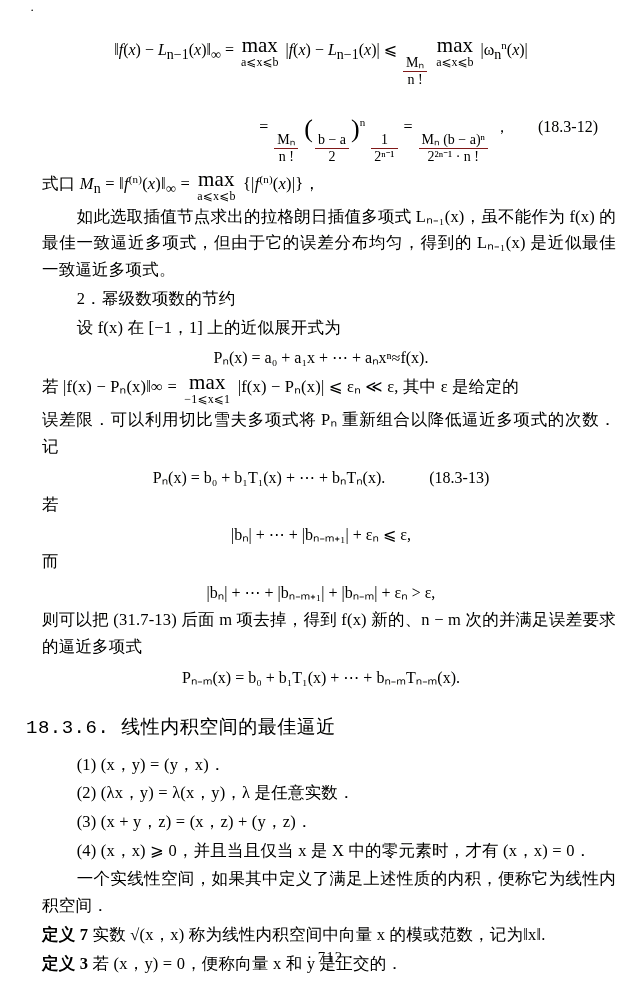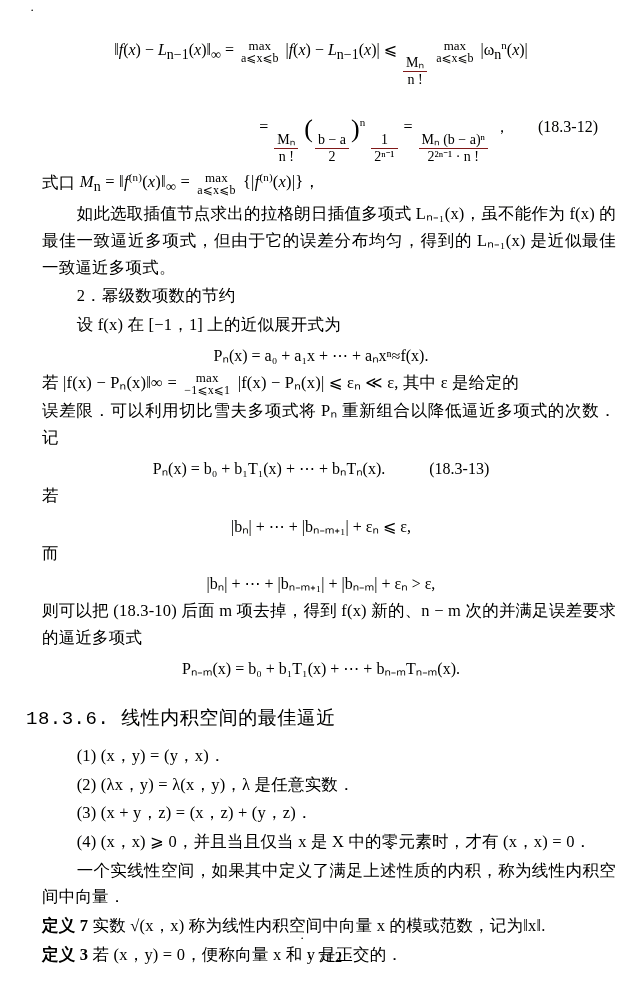--- a/index.html
+++ b/index.html
@@ -83,21 +83,21 @@
     display: block;
     padding: 0 3px;
   }
   .under {
     display: inline-block;
     vertical-align: middle;
     text-align: center;
     line-height: 1.0;
     margin: 0 3px;
   }
-  .under .top { display: block; font-size: 13px; }
+  .under .top { display: block; font-size: 21px; }
   .under .bot { display: block; font-size: 12px; }
   h2.section {
     font-size: 19px;
     font-weight: normal;
     margin: 26px 0 12px 0;
     letter-spacing: 0.5px;
     font-family: Liberation Mono, monospace;
   }
   .defn {
     font-weight: bold;
@@ -194,34 +194,34 @@
     </div>
 
     <p class="para">若</p>
 
     <div class="formula">|bₙ| + ⋯ + |bₙ₋ₘ₊₁| + εₙ ⩽ ε,</div>
 
     <p class="para">而</p>
 
     <div class="formula">|bₙ| + ⋯ + |bₙ₋ₘ₊₁| + |bₙ₋ₘ| + εₙ &gt; ε,</div>
 
-    <p class="para">则可以把 (18.3-10) 后面 m 项去掉，得到 f(x) 新的、n − m 次的并满足误差要求的逼近多项式</p>
+    <p class="para">则可以把 (31.7-13) 后面 m 项去掉，得到 f(x) 新的、n − m 次的并满足误差要求的逼近多项式</p>
 
     <div class="formula">Pₙ₋ₘ(x) = b₀ + b₁T₁(x) + ⋯ + bₙ₋ₘTₙ₋ₘ(x).</div>
 
 
     <h2 class="section">18.3.6.  线性内积空间的最佳逼近</h2>
 
 
     <p class="para listline">(1) (x，y) = (y，x)．</p>
     <p class="para listline">(2) (λx，y) = λ(x，y)，λ 是任意实数．</p>
     <p class="para listline">(3) (x + y，z) = (x，z) + (y，z)．</p>
     <p class="para listline">(4) (x，x) ⩾ 0，并且当且仅当 x 是 X 中的零元素时，才有 (x，x) = 0．</p>
 
-    <p class="para indent">一个实线性空间，如果其中定义了满足上述性质的内积，称为线性内积空间中向量．</p>
+    <p class="para indent">一个实线性空间，如果其中定义了满足上述性质的内积，便称它为线性内积空间．</p>
 
     <p class="para">
       <span class="defn">定义 7</span>
       <span>实数 √(x，x) 称为线性内积空间中向量 x 的模或范数，记为‖x‖.</span>
     </p>
 
     <p class="para">
       <span class="defn">定义 3</span>
       <span>若 (x，y) = 0，便称向量 x 和 y 是正交的．</span>
     </p>

